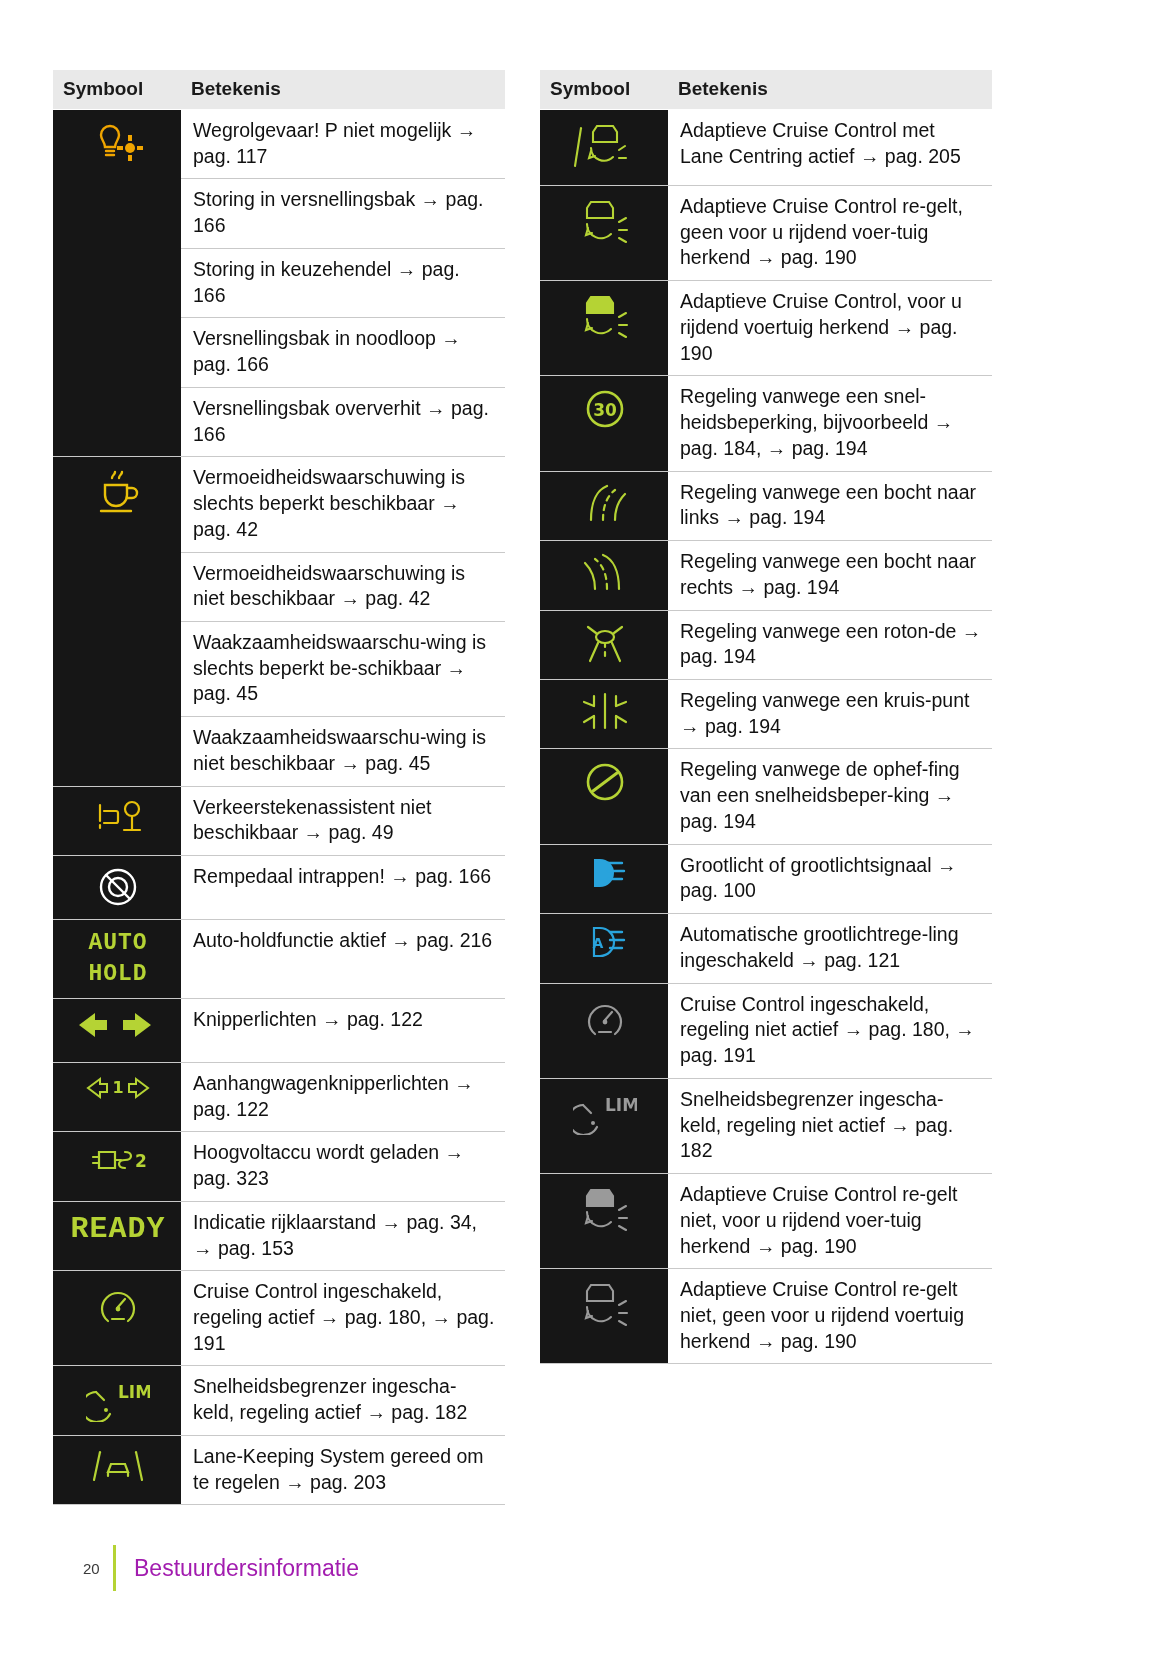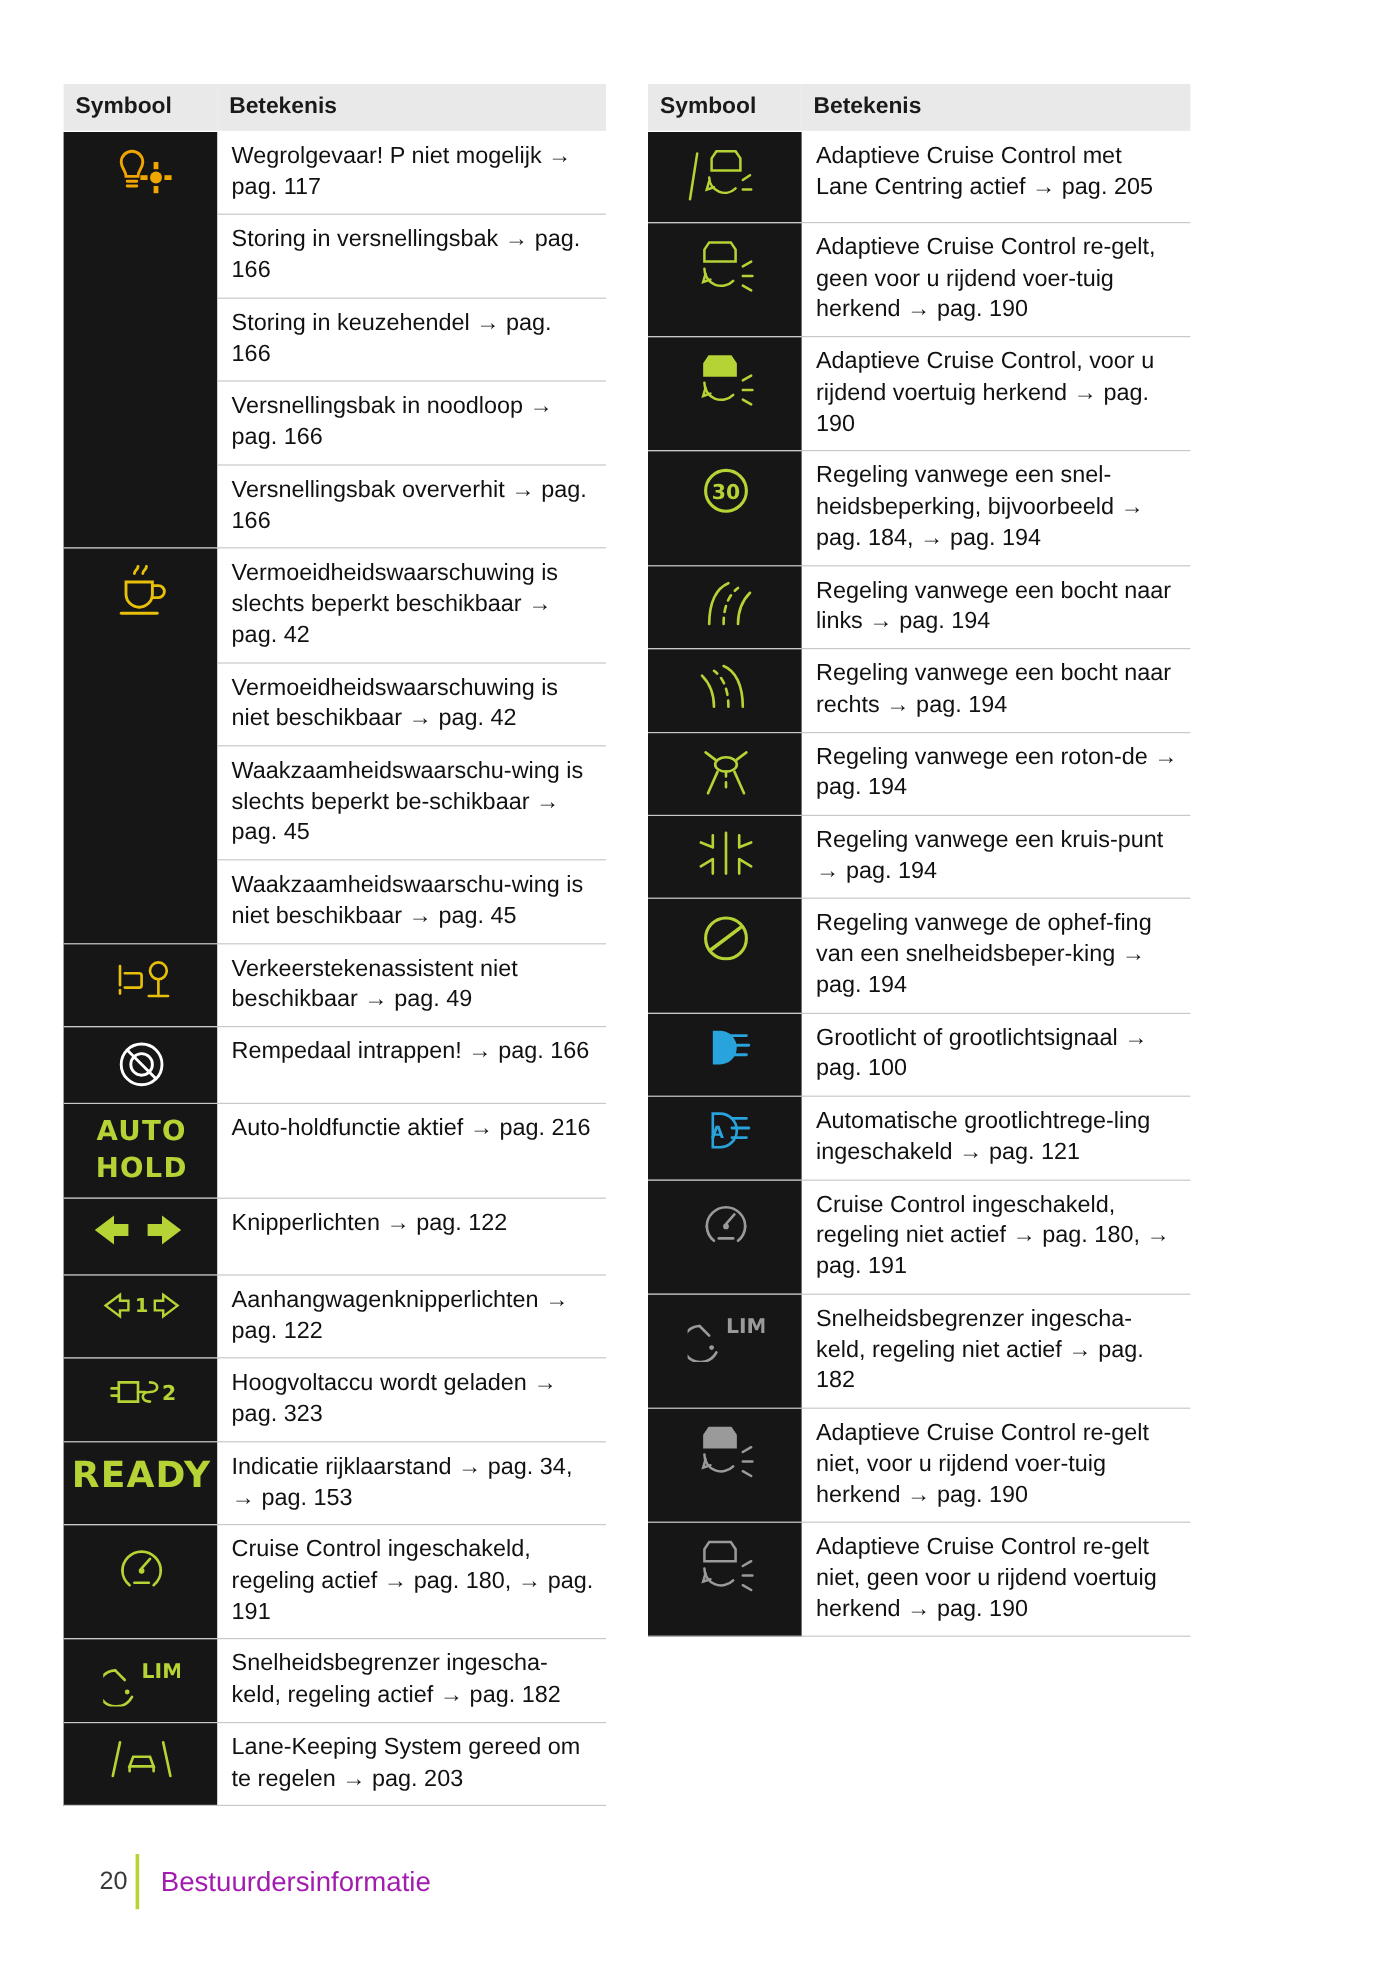--- a/index.html
+++ b/index.html
@@ -67,31 +67,31 @@
     width: 100%;
     height: 100%;
     min-height: 46px;
   }
   .txticon {
     font-family: "DejaVu Sans", sans-serif;
     font-weight: bold;
     letter-spacing: 1px;
     font-size: 25px;
   }
-  .green { color: #b5d334; }
+  .green { color: #b5d334; font-family: Liberation Mono, monospace; }
   .footer {
     position: absolute;
     left: 53px;
     bottom: 62px;
     display: flex;
     align-items: center;
     height: 46px;
   }
   .pagenum {
-    font-size: 21px;
+    font-size: 15px;
     color: #3a3a3a;
     width: 56px;
     text-align: left;
     padding-left: 30px;
   }
   .footer-sep {
     width: 3px;
     height: 46px;
     background: #b5d334;
     margin: 0 18px 0 4px;

